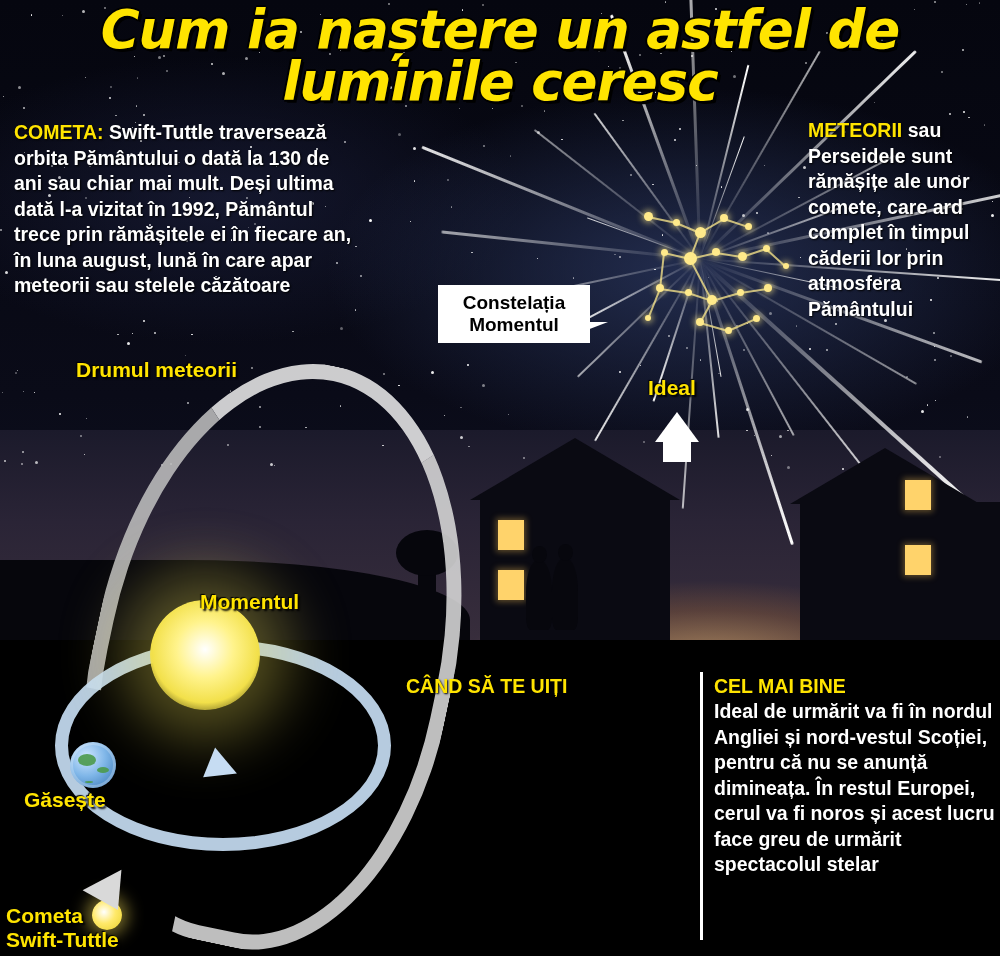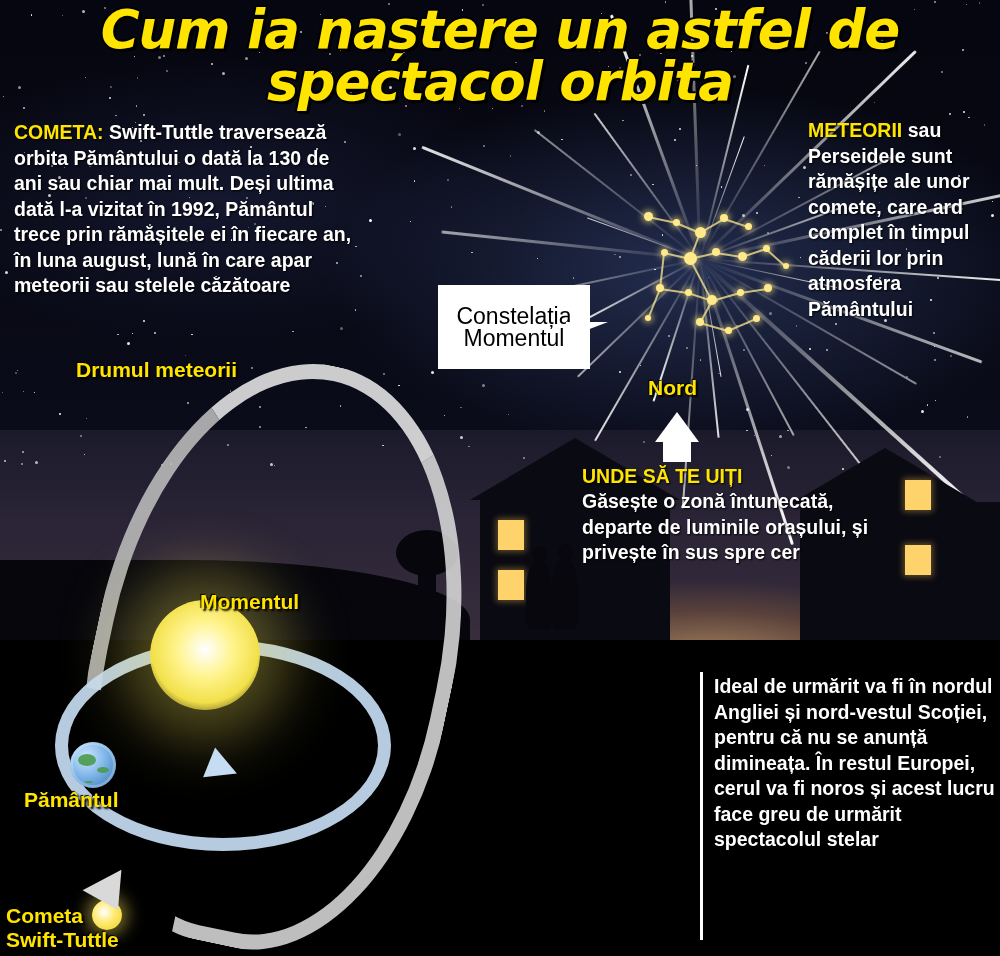--- a/index.html
+++ b/index.html
@@ -68,22 +68,22 @@
 
   .block{position:absolute;color:#fff;}
   .body-txt{font-family:"Liberation Sans",sans-serif;font-weight:bold;font-size:19.5px;line-height:25.5px;
             color:#fff;text-shadow:1px 1px 2px #000;}
   .hdline{font-family:"Liberation Sans",sans-serif;font-weight:bold;font-size:19.5px;line-height:25px;
           color:#ffe400;text-shadow:1px 1px 2px #000;}
 
   .label{position:absolute;font-weight:bold;font-size:21px;color:#ffe400;
          text-shadow:2px 2px 2px #000,-1px -1px 1px #000;}
 
-  .callout{position:absolute;background:#fff;color:#000;font-weight:normal;
-           font-size:23px;line-height:22px;text-align:center;padding:20px 12px;}
+  .callout{position:absolute;background:#fff;color:#000;font-weight:bold;
+           font-size:19px;line-height:22px;text-align:center;padding:7px 12px;}
   .callout-tail{position:absolute;width:0;height:0;
            border-top:16px solid #fff;border-right:42px solid transparent;}
 
   .divider{position:absolute;background:#fff;}
   .arrow-north{position:absolute;width:0;height:0;border-left:22px solid transparent;
            border-right:22px solid transparent;border-bottom:30px solid #fff;}
   .arrow-north-stem{position:absolute;background:#fff;}
 </style>
 </head>
 <body>
@@ -457,21 +457,21 @@
   <div class="lowerband"></div>
 
   <div class="cometpath"></div>
   <div class="orbit"></div>
   <div class="sun"></div>
   <div class="earth"></div>
   <div class="cometball"></div>
   <div class="arrowhead" style="left:208px;top:752px;border-top:16px solid transparent;border-bottom:16px solid transparent;border-left:30px solid #c6dcf2;transform:rotate(22deg);"></div>
   <div class="arrowhead" style="left:88px;top:878px;border-left:22px solid transparent;border-right:22px solid transparent;border-top:34px solid #d9d9d9;transform:rotate(-28deg);"></div>
 
-  <div class="title">Cum ia naștere un astfel de spectacol orbita</div>
+  <div class="title">Cum ia naștere un astfel de luminile ceresc</div>
 
   <div class="block" style="left:14px;top:120px;width:340px;">
     <div class="body-txt">
       <span class="hdline" style="display:inline;">COMETA:</span>
       <span>Swift-Tuttle traversează orbita Pământului o dată la 130 de ani sau chiar mai mult. Deși ultima dată l-a vizitat în 1992, Pământul trece prin rămășitele ei în fiecare an, în luna august, lună în care apar meteorii sau stelele căzătoare</span>
     </div>
   </div>
 
   <div class="block" style="left:808px;top:118px;width:190px;">
     <div class="body-txt">
@@ -479,37 +479,35 @@
       <span>sau Perseidele sunt rămășițe ale unor comete, care ard complet în timpul căderii lor prin atmosfera Pământului</span>
     </div>
   </div>
 
   <div class="callout" style="left:438px;top:285px;width:128px;">
     <div>Constelația</div>
     <div>Momentul</div>
   </div>
   <div class="callout-tail" style="left:566px;top:322px;"></div>
 
-  <div class="label" style="left:648px;top:376px;">Nord</div>
+  <div class="label" style="left:648px;top:376px;">Ideal</div>
   <div class="arrow-north" style="left:655px;top:412px;"></div>
   <div class="arrow-north-stem" style="left:663px;top:440px;width:28px;height:22px;"></div>
 
-  <div class="block" style="left:582px;top:464px;width:290px;">
-    <div class="hdline">UNDE SĂ TE UIȚI</div>
-    <div class="body-txt">Găsește o zonă întunecată, departe de luminile orașului, și privește în sus spre cer</div>
+
+  <div class="block" style="left:406px;top:674px;width:288px;">
+    <div class="hdline">CÂND SĂ TE UIȚI</div>
   </div>
 
-  <div class="block" style="left:406px;top:674px;width:288px;">
-  </div>
-
   <div class="divider" style="left:700px;top:672px;width:3px;height:268px;"></div>
 
   <div class="block" style="left:714px;top:674px;width:284px;">
+    <div class="hdline">CEL MAI BINE</div>
     <div class="body-txt">Ideal de urmărit va fi în nordul Angliei și nord-vestul Scoției, pentru că nu se anunță dimineața. În restul Europei, cerul va fi noros și acest lucru face greu de urmărit spectacolul stelar</div>
   </div>
 
   <div class="label" style="left:76px;top:358px;">Drumul meteorii</div>
   <div class="label" style="left:200px;top:590px;">Momentul</div>
-  <div class="label" style="left:24px;top:788px;">Pământul</div>
+  <div class="label" style="left:24px;top:788px;">Găsește</div>
   <div class="label" style="left:6px;top:904px;">Cometa</div>
   <div class="label" style="left:6px;top:928px;">Swift-Tuttle</div>
 
 </div>
 
 </body></html>

